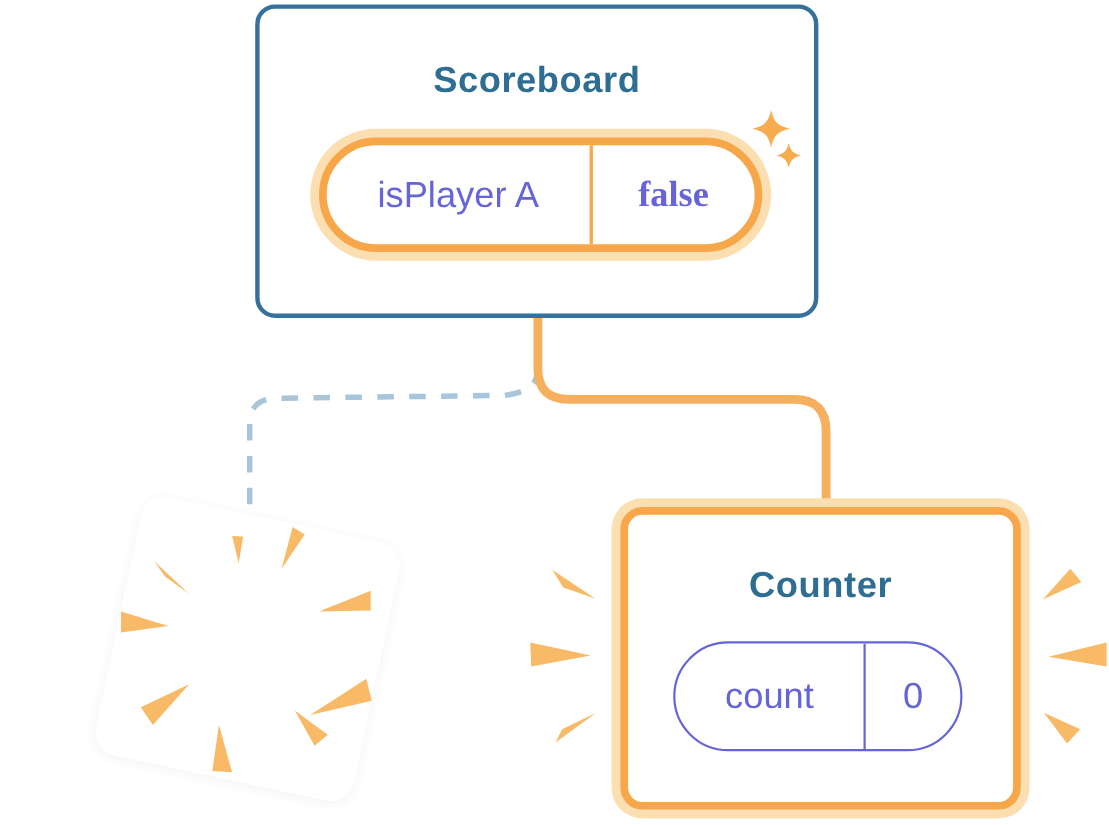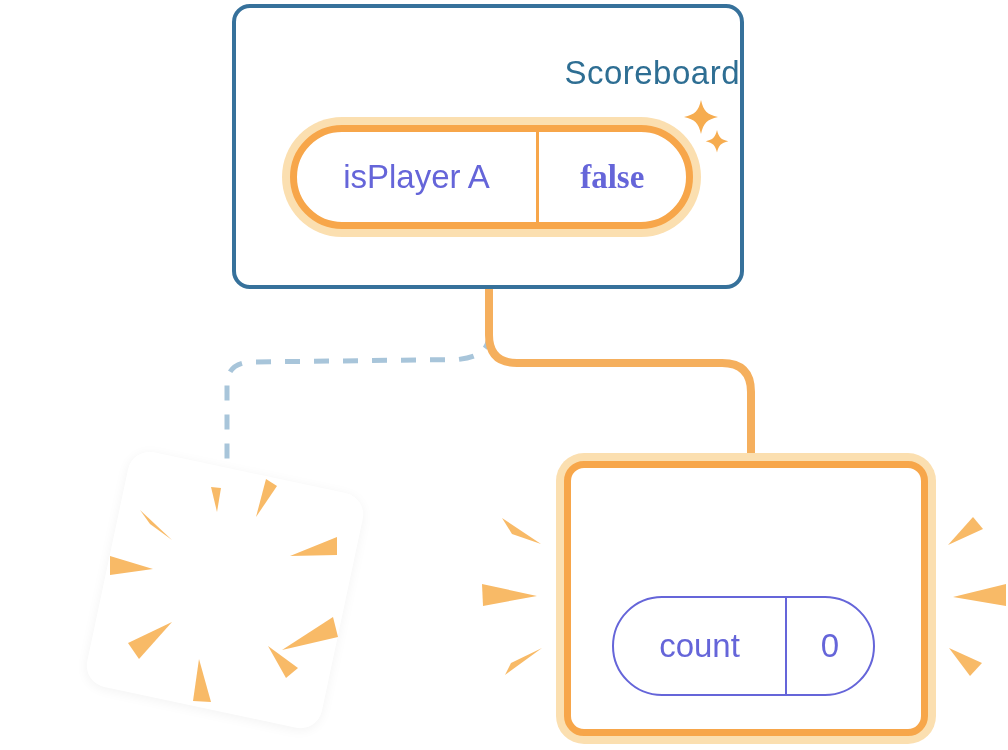--- a/index.html
+++ b/index.html
@@ -35,24 +35,24 @@
     width: 512px; height: 285px;
     box-sizing: border-box;
     background: #ffffff;
     border: 4px solid var(--color-card-border-blue);
     border-radius: 18px;
     z-index: 4;
   }
   .component-title {
     position: absolute;
     left: 0; right: 0;
-    text-align: right;
+    text-align: center;
     font-size: 33px;
     line-height: 40px;
-    font-weight: 400;
+    font-weight: 700;
     letter-spacing: 0.5px;
     color: var(--color-component-title-teal);
   }
   .scoreboard-card .component-title { top: 45px; }
 
   
   .state-pill-orange-glow {
     position: absolute;
     left: 46px; top: 109px;
     width: 419px; height: 120px;
@@ -112,21 +112,20 @@
     position: absolute;
     left: 41px; top: 115px;
     width: 263px; height: 100px;
     box-sizing: border-box;
     background: #ffffff;
     border: 2.5px solid var(--color-state-text-purple);
     border-radius: 50px;
     display: flex;
     align-items: stretch;
     overflow: hidden;
-    margin-top: 13px;
   }
   .state-pill-purple .pill-cell.key { width: 171px; }
   .state-pill-purple .pill-cell.value { flex: 1; }
   .pill-divider-purple { width: 2px; background: var(--color-state-text-purple); }
 
   
   .poof-card {
     position: absolute;
     left: 105px; top: 470px;
     width: 240px; height: 240px;
@@ -177,20 +176,21 @@
     </div>
 
     <svg class="sparkles" viewBox="0 0 70 80">
       <path class="sparkle" d="M25,8 C27.5,19 31,22.5 42,25 C31,27.5 27.5,31 25,42 C22.5,31 19,27.5 8,25 C19,22.5 22.5,19 25,8 Z"></path>
       <path class="sparkle" d="M41,38 C42.7,45.3 45,47.6 52.3,49.3 C45,51 42.7,53.3 41,60.6 C39.3,53.3 37,51 29.7,49.3 C37,47.6 39.3,45.3 41,38 Z"></path>
     </svg>
   </div>
 
   <div class="counter-card-glow">
     <div class="counter-card-inner">
+      <div class="component-title">Counter</div>
 
       <div class="state-pill-purple">
         <div class="pill-cell key">count</div>
         <div class="pill-divider-purple"></div>
         <div class="pill-cell value">0</div>
       </div>
     </div>
   </div>
 
   <svg class="layer z6" viewBox="0 0 1008 750">

